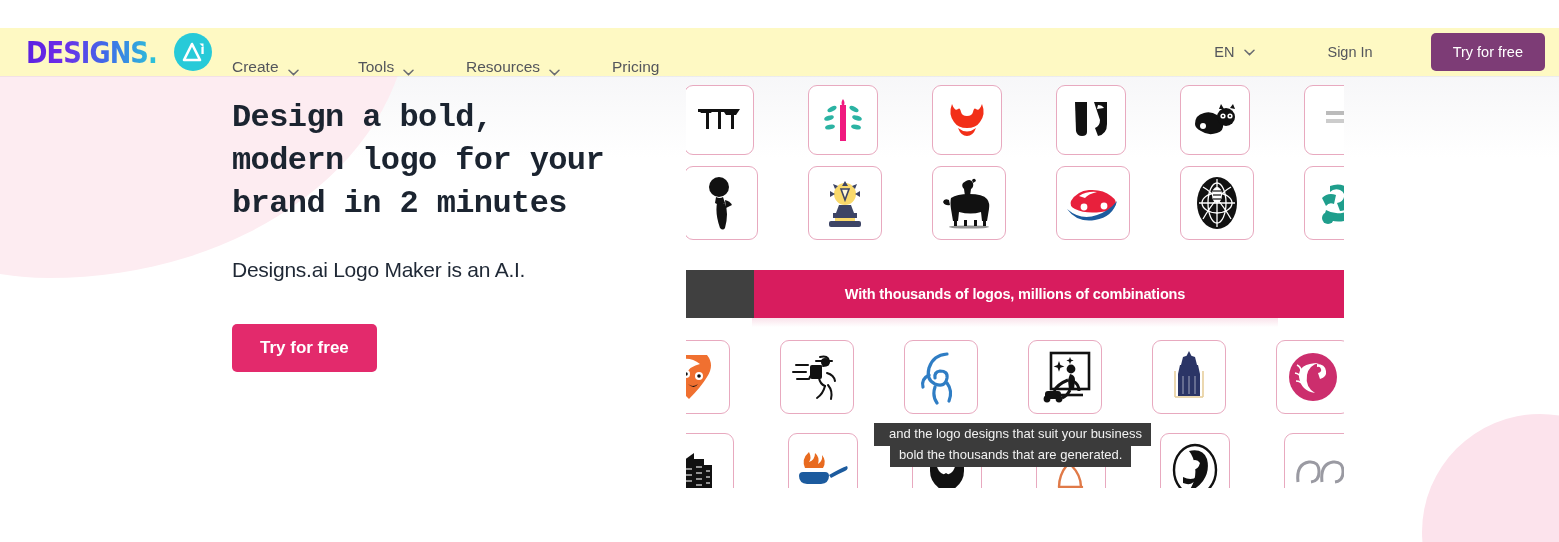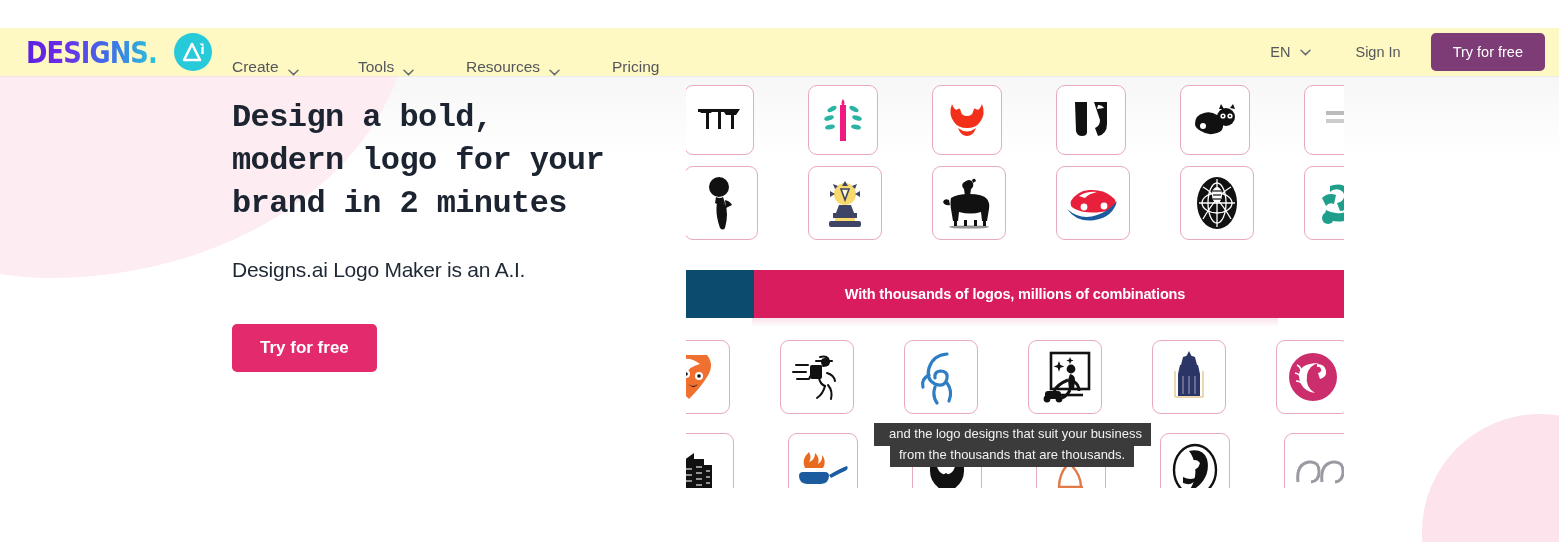--- a/index.html
+++ b/index.html
@@ -52,21 +52,21 @@
     display:flex; align-items:flex-end; gap:9px; cursor:pointer;
     color:#54565c; font-size:15.5px; height:48px;
   }
   .nav-item + .nav-item { margin-left:0; }
   .ni-create   { width:126px; }
   .ni-tools    { width:108px; }
   .ni-res      { width:146px; }
   .chev { display:inline-block; width:11px; height:7px; flex:0 0 auto; }
   .chev svg { display:block; }
 
-  .nav-right { position:absolute; right:14px; top:0; height:48px; display:flex; align-items:center; }
+  .nav-right { position:absolute; right:14px; top:0; height:48px; display:flex; align-items:center;gap:28px; }
   .lang { display:flex; align-items:center; gap:10px; color:#54565c; font-size:14.5px; cursor:pointer; padding:0 14px; }
   .signin { color:#54565c; font-size:14.5px; cursor:pointer; padding:0 30px; }
   .btn-nav-cta {
     background:#7d3c76; color:#ffffff; border:none; cursor:pointer;
     font-size:14.5px; height:38px; padding:0 22px; border-radius:5px;
     font-family:"Liberation Sans", sans-serif;
   }
 
   
   #hero-left { position:absolute; left:232px; top:96px; width:430px; z-index:20; }
@@ -107,21 +107,21 @@
     display:flex; align-items:center; justify-content:center;
     margin-right:54px;
   }
   .row-2 .logo-card, .row-3 .logo-card { width:74px; height:74px; margin-right:50px; }
   .row-4 .logo-card { width:70px; height:74px; margin-right:54px; }
   .logo-card svg { display:block; }
 
   
   #banner {
     position:absolute; left:686px; top:270px; width:658px; height:48px;
-    background:#0c4a6e; z-index:30;
+    background:#404040; z-index:30;
     display:flex; align-items:center; justify-content:center;
   }
   #banner::before {
     content:""; position:absolute; left:68px; top:0; width:590px; height:100%;
     background:#d81c5e;
   }
   #banner-inner {
     position:relative; z-index:2; color:#ffffff;
     font-size:14.5px; font-weight:bold; letter-spacing:-0.15px;
   }
@@ -507,14 +507,14 @@
   </div>
 </div>
 
 <div id="banner-glow"></div>
 <div id="banner">
   <span id="banner-inner">With thousands of logos, millions of combinations</span>
 </div>
 
 <div id="tooltip">
   <div class="tip-line tip-1">and the logo designs that suit your business</div>
-  <div class="tip-line tip-2">from the thousands that are thousands.</div>
+  <div class="tip-line tip-2">bold the thousands that are generated.</div>
 </div>
 
 </body></html>

